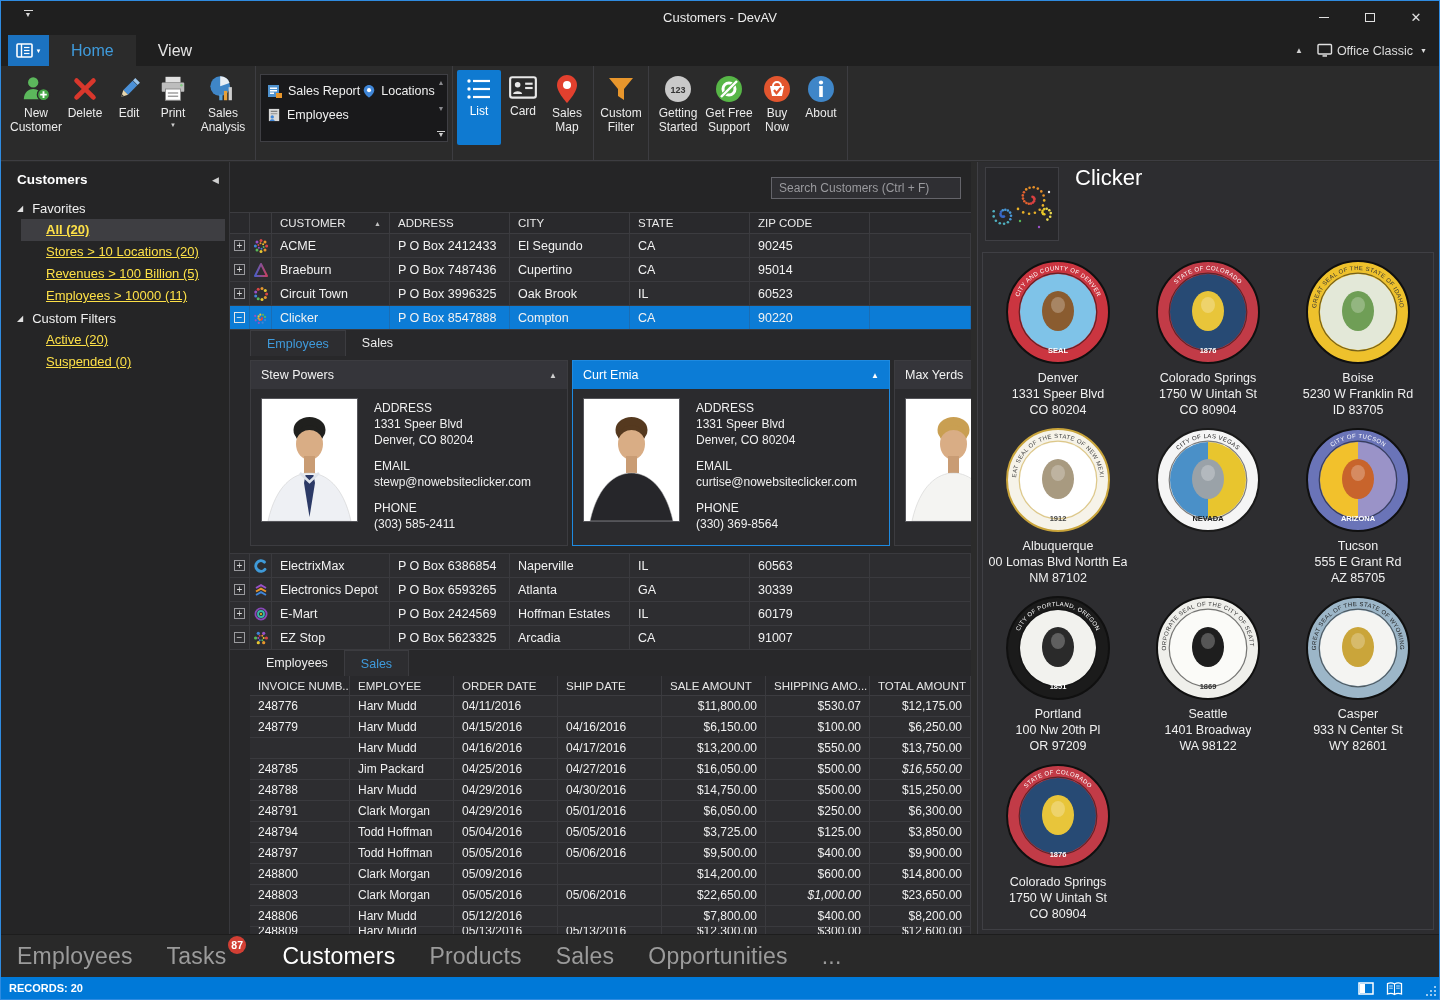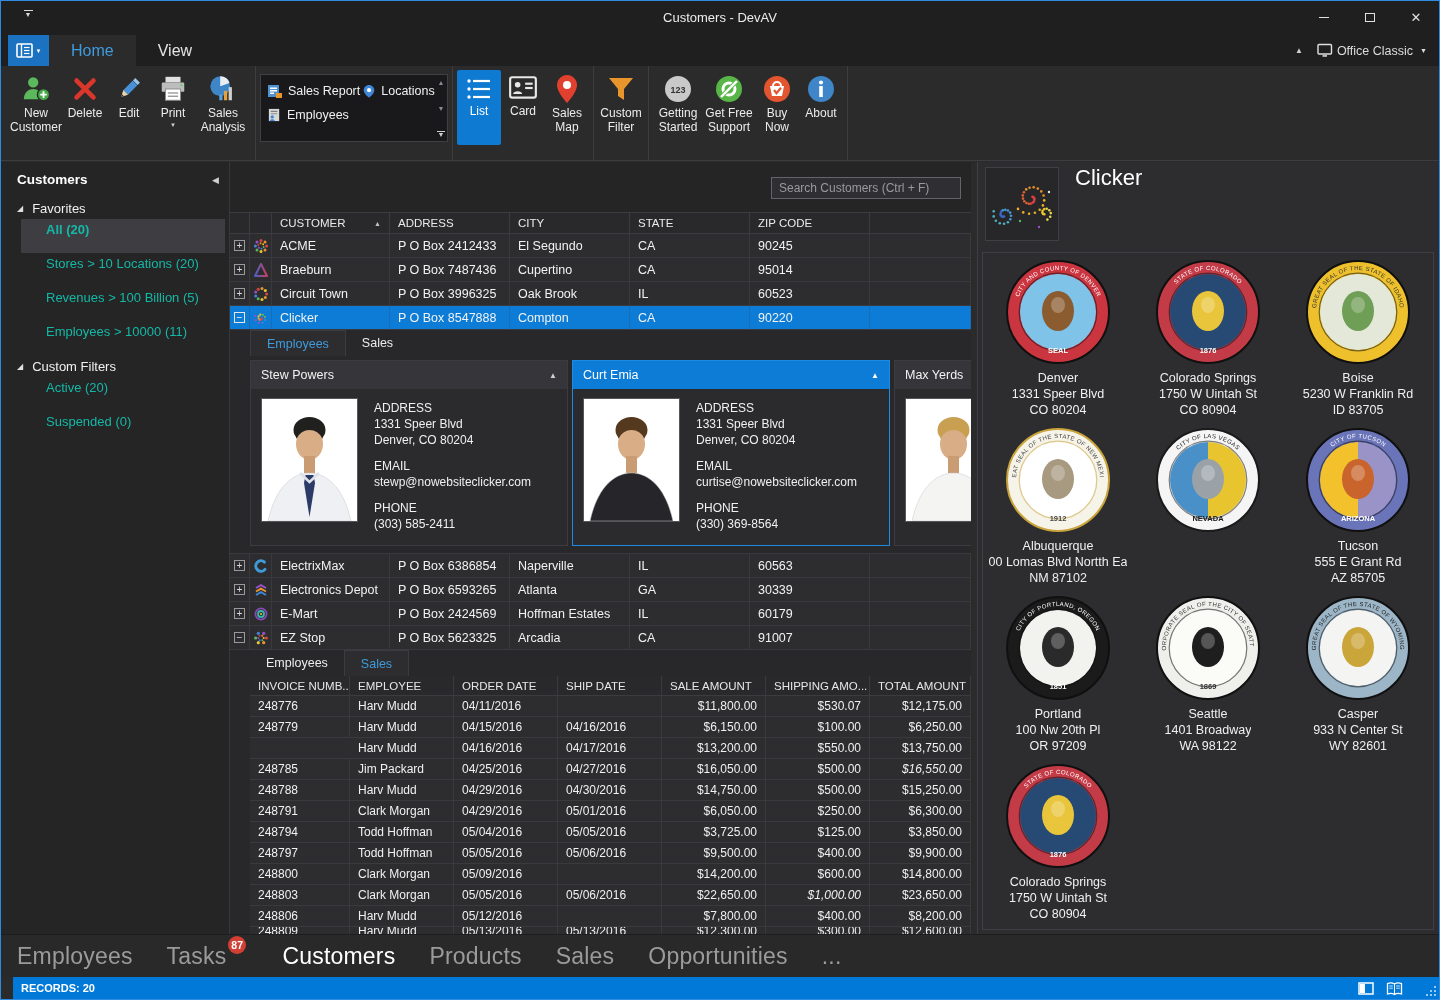--- a/index.html
+++ b/index.html
@@ -44,21 +44,21 @@
   .qr-filter .arr { display:block; font-size:7px; line-height:6px; }
   
   .bodyarea { position:absolute; top:161px; left:0; right:0; bottom:65px; background:#2b2b2b; }
   .sidebar { position:absolute; left:0; top:0; bottom:0; width:228px; background:#252526; }
   .sidebar-header { display:flex; align-items:center; padding:10px 10px 4px 16px; }
   .sidebar-title { font-weight:bold; font-size:13.5px; color:#fff; flex:1; }
   .sidebar-collapse { font-size:9px; color:#d0d0d0; }
   .tree { margin-top:6px; font-size:13px; }
   .tree-group { display:flex; align-items:center; height:22px; padding-left:16px; gap:9px; color:#f0f0f0; }
   .tree-arrow { font-size:8px; color:#e0e0e0; }
-  .tree-item { height:34px; line-height:22px; padding-left:45px; color:#14b8a6; white-space:nowrap; }
+  .tree-item { height:22px; line-height:22px; padding-left:45px; color:#fde047; white-space:nowrap;text-decoration:underline; }
   .tree-item.selected { background:#3e3e42; font-weight:bold; margin-left:20px; margin-right:4px; padding-left:25px; }
   .main { position:absolute; left:228px; right:468px; top:0; bottom:0; background:#252526; border-left:1px solid #38383c; overflow:hidden; }
   .search-row { position:relative; height:50px; }
   .search-box { position:absolute; right:10px; top:15px; width:190px; height:22px; background:#2f2f33; border:1px solid #64646a;
                 color:#d8d8d8; font-size:12px; padding:0 7px; font-family:inherit; }
   .search-box::placeholder { color:#9a9a9e; }
   .grid-header { display:flex; height:22px; background:#29292c; border-top:1px solid #3c3c40; border-bottom:1px solid #3c3c40;
                  font-size:11.5px; color:#eaeaea; }
   .gc { border-right:1px solid #3c3c40; display:flex; align-items:center; padding:0 8px; white-space:nowrap; overflow:hidden; }
   .gc.nopad { padding:0; justify-content:center; }
@@ -103,21 +103,21 @@
   .office { width:150px; height:168px; display:flex; flex-direction:column; align-items:center; }
   .office-caption { text-align:center; font-size:12.5px; line-height:16px; color:#f0f0f0; margin-top:2px; white-space:nowrap; max-width:150px; overflow:hidden; }
   
   .bottomnav { position:absolute; left:0; right:0; bottom:22px; height:43px; background:#292929; border-top:1px solid #1d1d1d;
                display:flex; align-items:center; padding-left:16px; }
   .nav-item { position:relative; font-size:23px; color:#9b9b9b; margin-right:34px; white-space:nowrap; letter-spacing:0.2px; }
   .nav-item.active { color:#ffffff; }
   .nav-badge { position:absolute; top:-7px; right:-20px; min-width:18px; height:18px; border-radius:9px; background:#d23f34;
                color:#fff; font-size:10.5px; line-height:18px; text-align:center; padding:0 2px; font-weight:bold; }
   .nav-item.badged { margin-right:56px; }
-  .statusbar { position:absolute; left:12px; right:0; bottom:0; height:22px; background:#0079d8; color:#fff; display:flex;
+  .statusbar { position:absolute; left:0; right:0; bottom:0; height:22px; background:#0079d8; color:#fff; display:flex;
                align-items:center; padding:0 8px; font-size:11px; font-weight:bold; }
   .sb-icons { margin-left:auto; display:flex; align-items:center; gap:12px; padding-right:28px; }
   .grip { position:absolute; right:2px; bottom:2px; }
 </style>
 </head>
 <body>
 
 <div class="window">
 
   <div class="titlebar">

